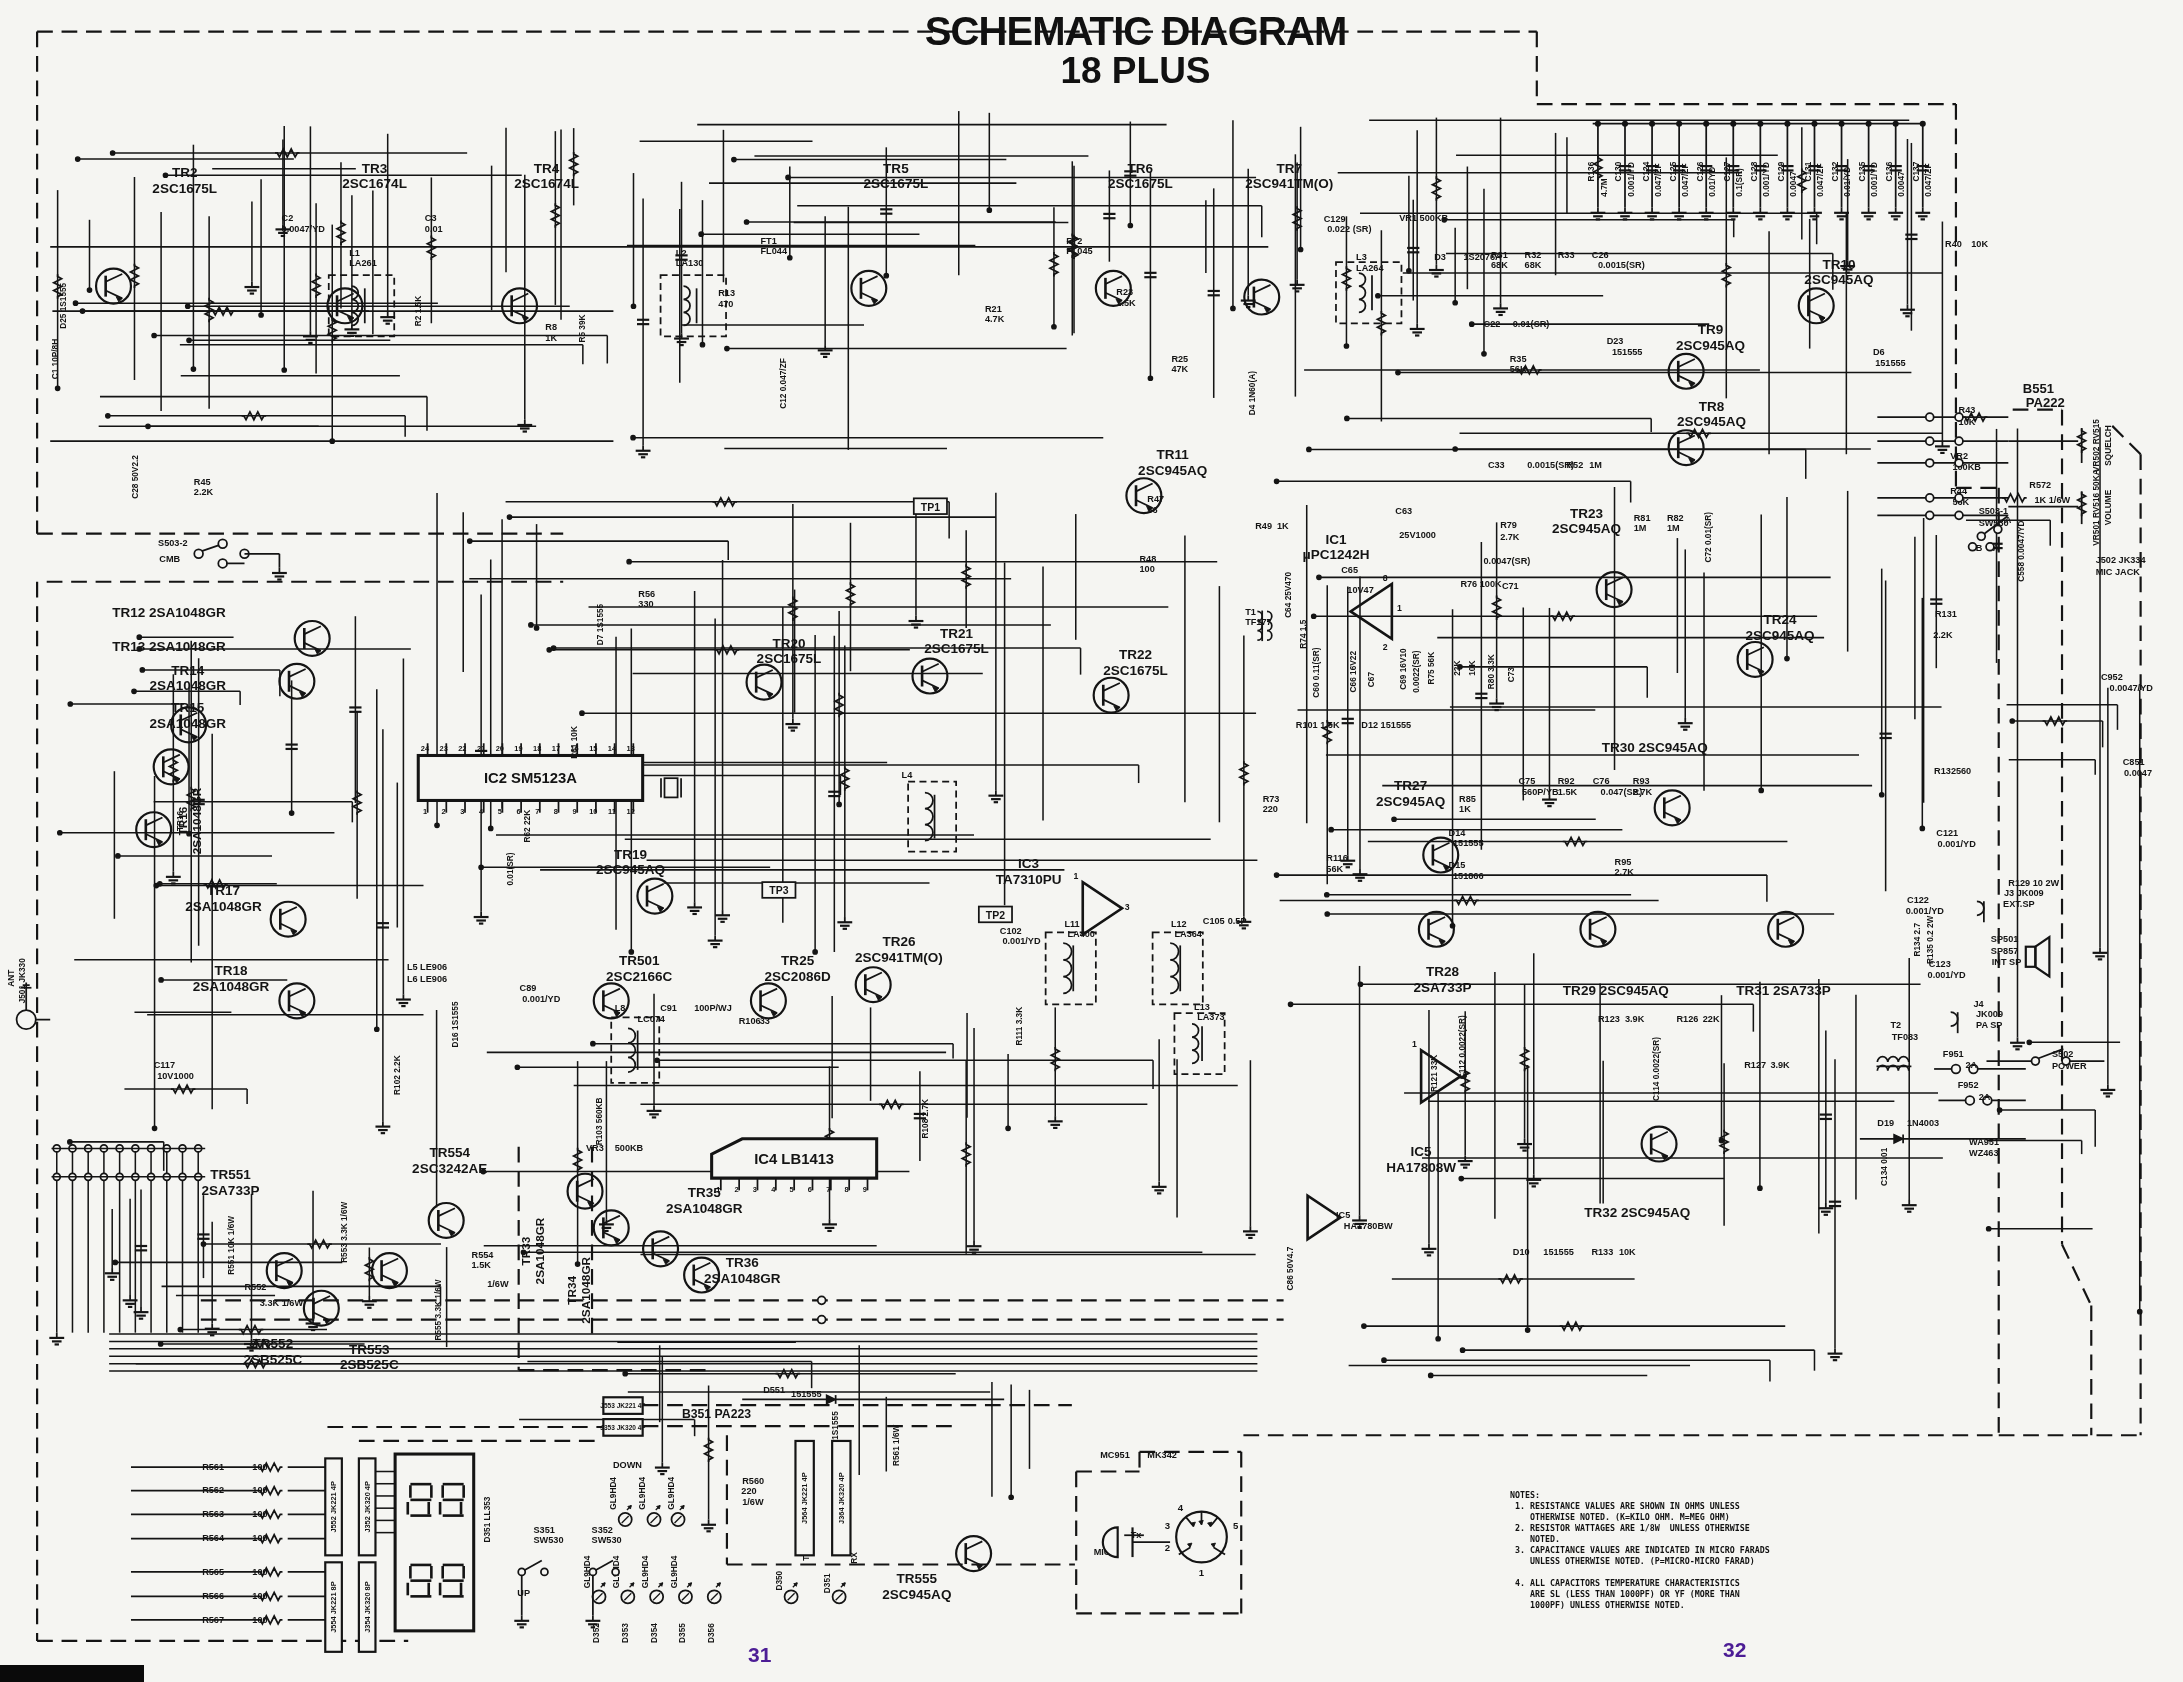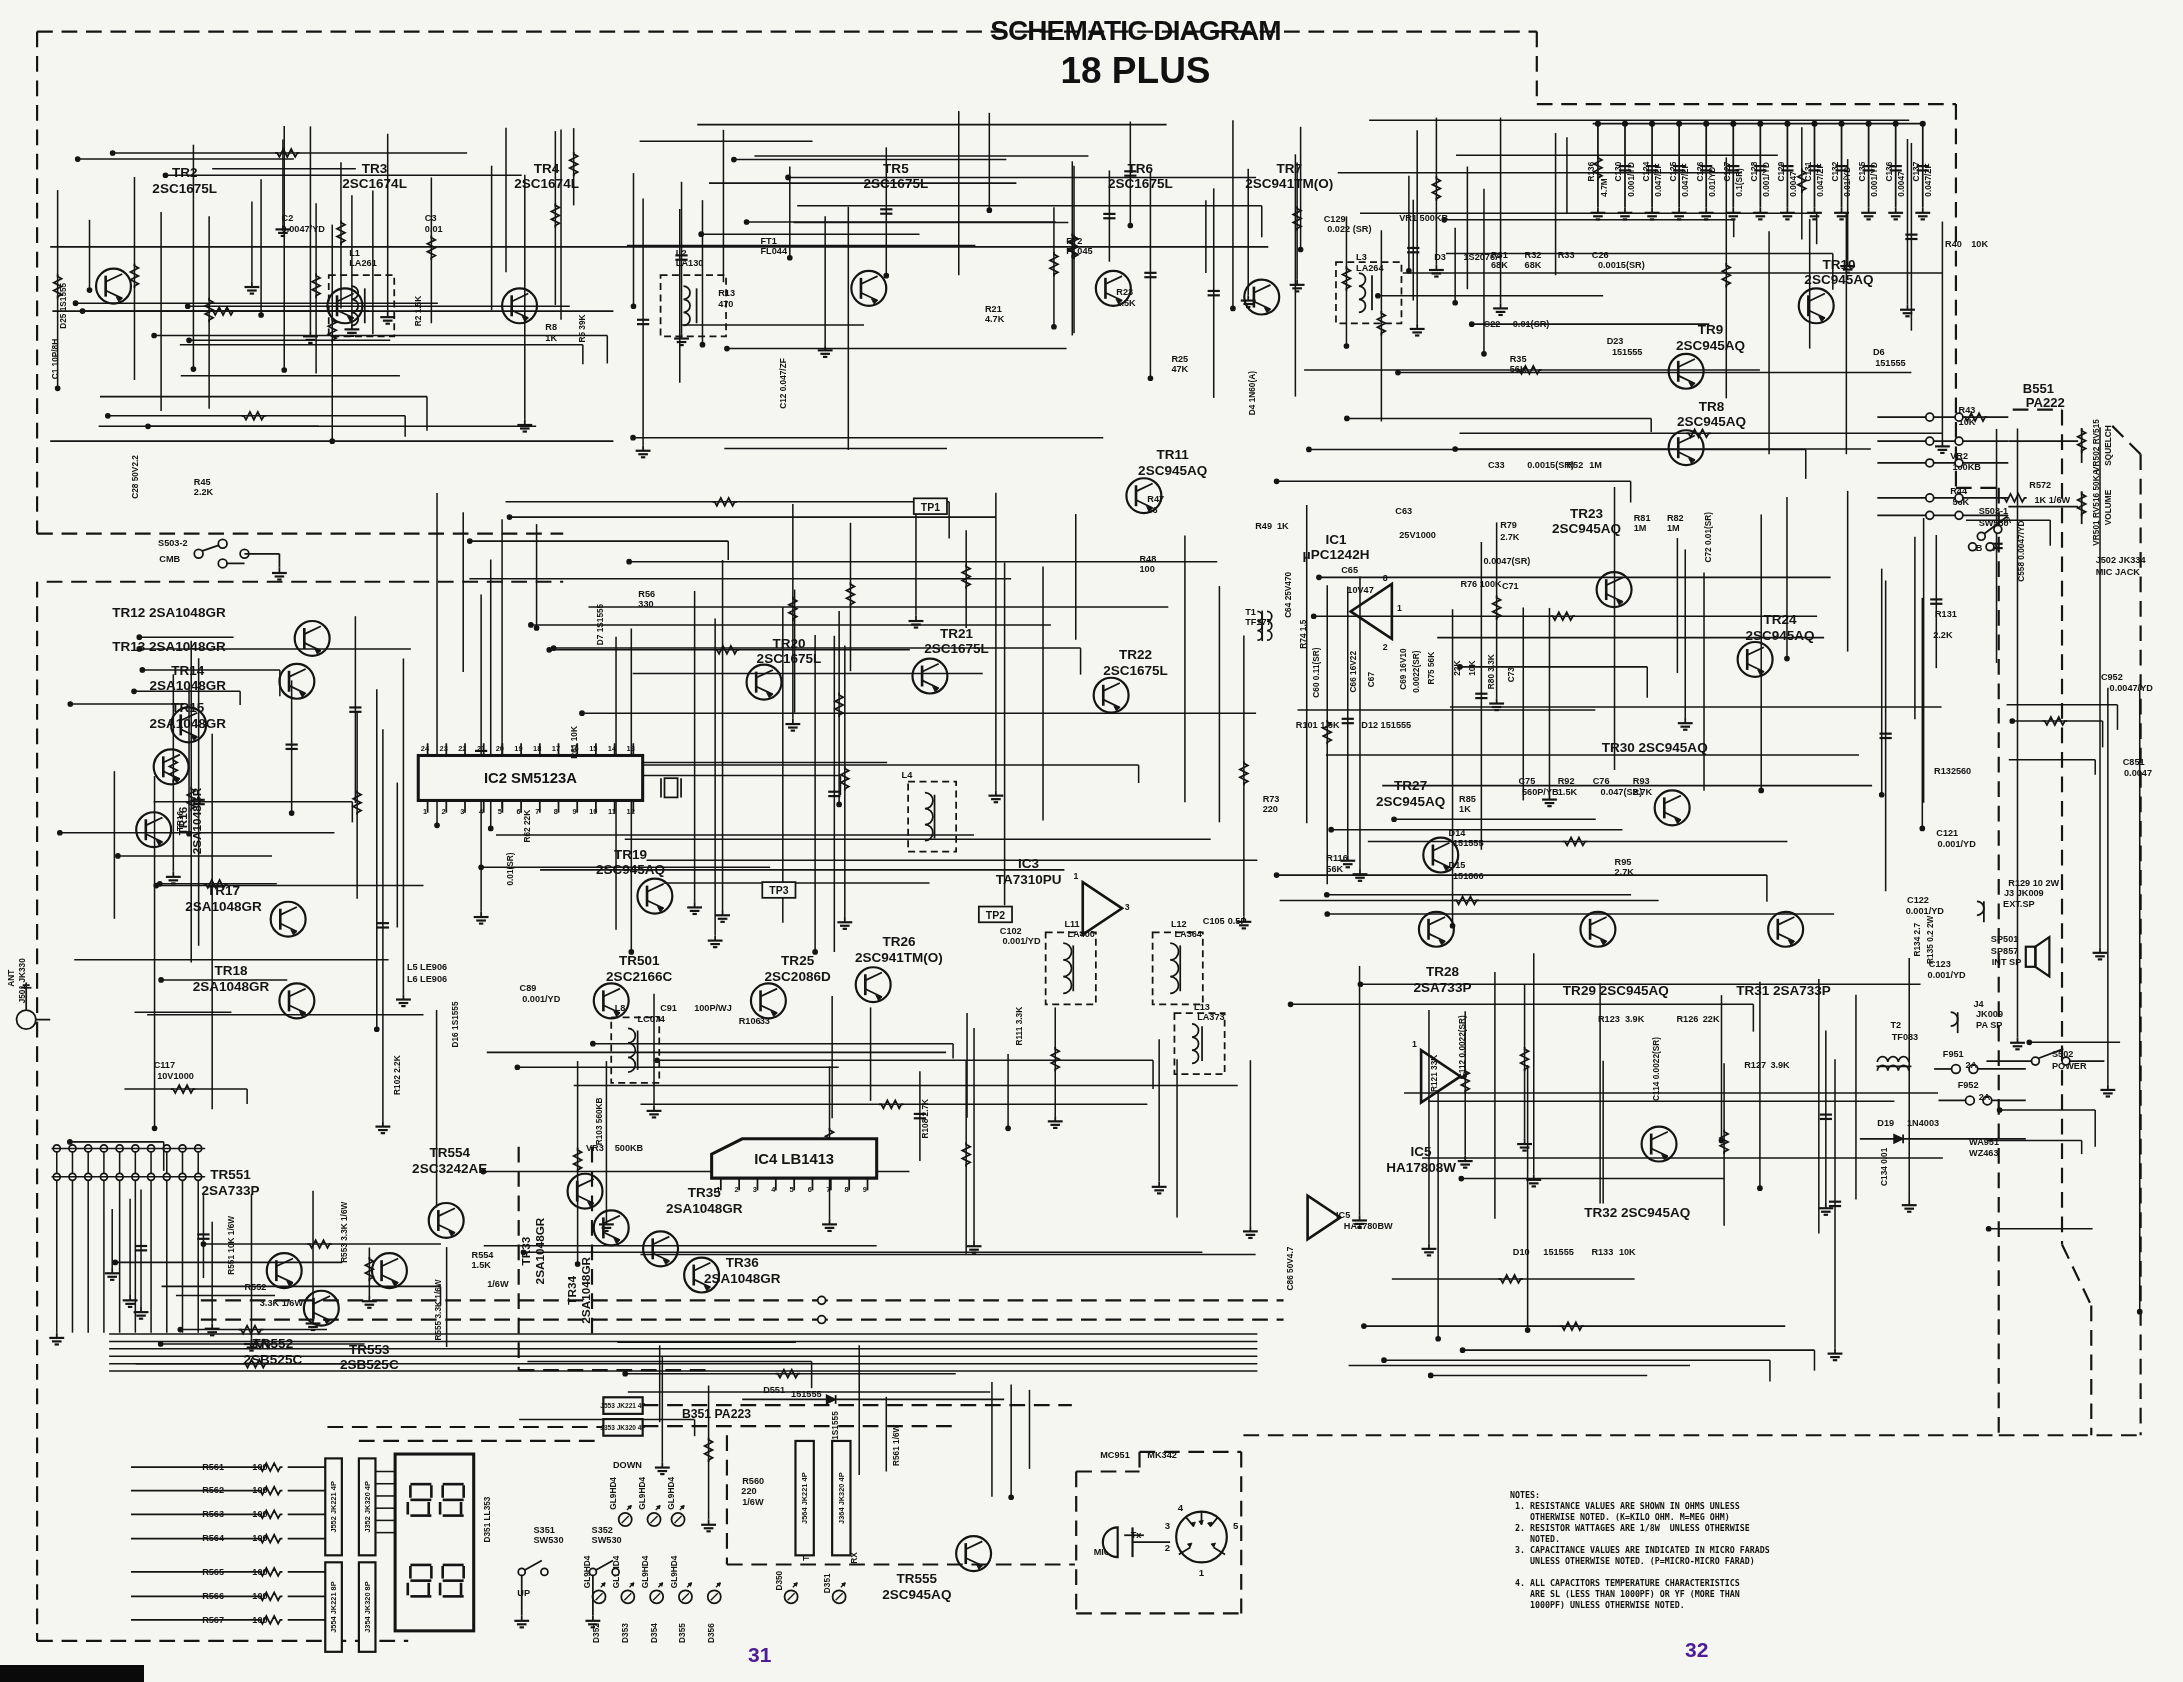--- a/index.html
+++ b/index.html
@@ -1,25 +1,25 @@
 <!DOCTYPE html>
 <html style="font-size:7px"><head>
 <meta charset="utf-8">
 <style>
   html,body{margin:0;padding:0;}
   body{width:2255px;height:1683px;background:#f5f5f2;font-family:"Liberation Sans",sans-serif;position:relative;overflow:hidden;}
   #stage{position:absolute;left:0;top:0;width:2255px;height:1683px;}
   svg{position:absolute;left:0;top:0;}
   .title-block{position:absolute;left:830px;top:9.6px;width:611px;text-align:center;color:#111;}
-  .title-line1{font-size:28px;font-weight:bold;letter-spacing:-0.9px;line-height:42px;}
+  .title-line1{font-size:40px;font-weight:bold;letter-spacing:-0.9px;line-height:42px;}
   .title-line2{font-size:37px;font-weight:bold;line-height:38px;}
   .notes{position:absolute;left:1510px;top:1490px;color:#111;font-family:"DejaVu Sans Mono",monospace;font-weight:bold;font-size:8.3px;line-height:11px;white-space:pre;}
   .pagenum{position:absolute;color:#4c1d95;font-size:21px;font-weight:bold;}
   #page31{left:748px;top:1643px;}
-  #page32{left:1685px;top:1638px;}
+  #page32{left:1723px;top:1638px;}
   .blackbar-bl{position:absolute;left:0;top:1665px;width:144px;height:18.3px;background:#0a0a0a;}
 </style>
 </head>
 <body>
 
 <div id="stage">
   <svg id="art" width="2255" height="1683" viewBox="0 0 5165 3854">
       <line x1="85" y1="72" x2="3520" y2="72" stroke="#141414" stroke-width="5" stroke-dasharray="36 20"></line>
       <line x1="3520" y1="72" x2="3520" y2="238" stroke="#141414" stroke-width="5" stroke-dasharray="36 20"></line>
       <line x1="3520" y1="238" x2="4480" y2="238" stroke="#141414" stroke-width="5" stroke-dasharray="36 20"></line>

